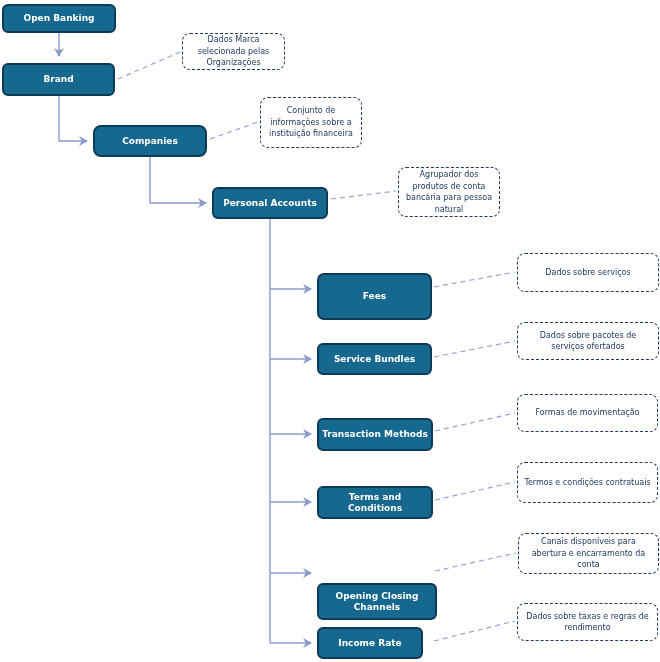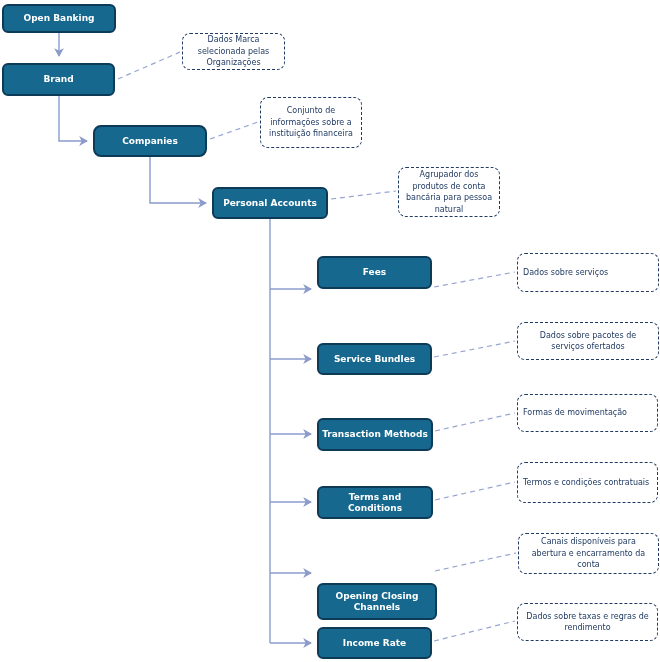--- a/index.html
+++ b/index.html
@@ -4,32 +4,32 @@
 <style>
   html,body{margin:0;padding:0;background:#ffffff;}
   body{width:660px;height:662px;position:relative;overflow:hidden;
        font-family:"DejaVu Sans","Liberation Sans",sans-serif;}
   svg.wires{position:absolute;left:0;top:0;width:660px;height:662px;pointer-events:none;}
   .node{position:absolute;box-sizing:border-box;background:#16688F;border:2px solid #0C3A57;
         border-radius:6px;color:#FFFFFF;font-weight:bold;font-size:9px;line-height:11px;
         display:flex;align-items:center;justify-content:center;text-align:center;padding:2px 3px;}
   .note{position:absolute;box-sizing:border-box;background:#FFFFFF;border:1px dashed #203A62;
         border-radius:8px;color:#203A62;font-size:8px;line-height:11.5px;
-        display:flex;align-items:center;text-align:center;padding:2px 5px;}
+        display:flex;align-items:center;justify-content:center;text-align:center;padding:2px 5px;}
   
   #n-open-banking{left:2px;top:4px;width:114px;height:29px;justify-content:center;}
   #n-brand{left:2px;top:63px;width:113px;height:33px;}
   #n-companies{left:93px;top:125px;width:114px;height:32px;border-radius:8px;}
   #n-personal-accounts{left:212px;top:187px;width:116px;height:32px;}
-  #n-fees{left:317px;top:256px;width:115px;height:33px;}
+  #n-fees{left:317px;top:273px;width:115px;height:47px;border-radius:7px;}
   #n-service-bundles{left:317px;top:343px;width:115px;height:32px;}
   #n-transaction-methods{left:317px;top:418px;width:116px;height:33px;}
   #n-terms-and-conditions{left:317px;top:486px;width:116px;height:33px;}
   #n-opening-closing-channels{left:317px;top:555px;width:120px;height:37px;margin-top:28px;}
-  #n-income-rate{left:317px;top:627px;width:115px;height:32px;}
+  #n-income-rate{left:317px;top:627px;width:106px;height:32px;}
   
   #t-brand{left:182px;top:33px;width:103px;height:37px;}
   #t-companies{left:260px;top:97px;width:102px;height:51px;}
   #t-personal-accounts{left:398px;top:167px;width:102px;height:50px;}
   #t-fees{left:517px;top:253px;width:142px;height:39px;}
   #t-service-bundles{left:517px;top:322px;width:142px;height:38px;}
   #t-transaction-methods{left:517px;top:394px;width:141px;height:38px;}
   #t-terms-and-conditions{left:517px;top:462px;width:141px;height:41px;}
   #t-opening-closing-channels{left:518px;top:533px;width:141px;height:41px;}
   #t-income-rate{left:517px;top:603px;width:141px;height:38px;}

